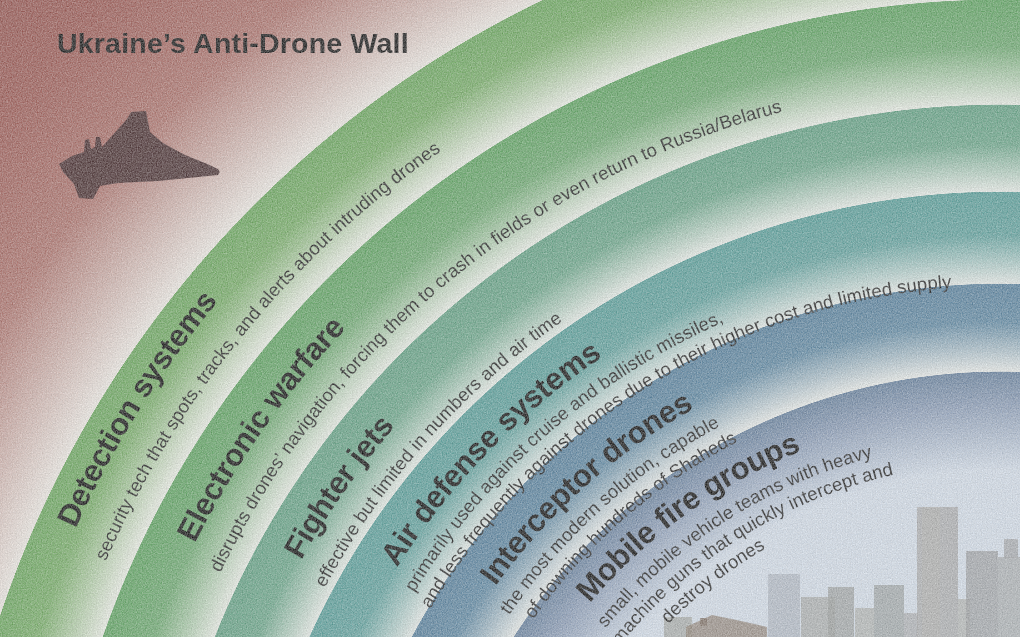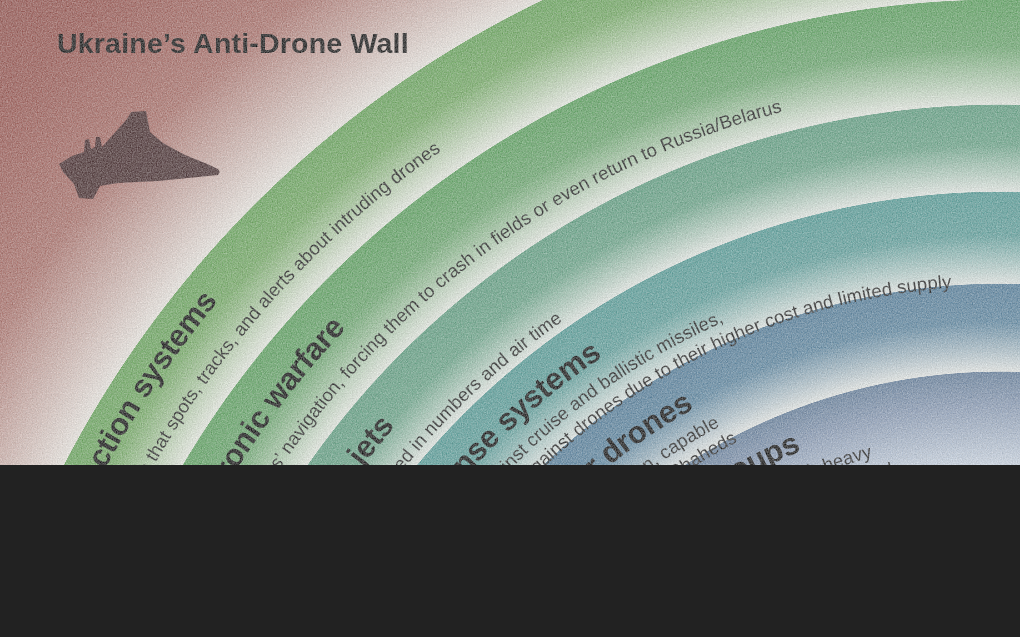--- a/index.html
+++ b/index.html
@@ -1,18 +1,18 @@
 <!DOCTYPE html>
 <html><head>
 <meta charset="utf-8">
 <style>
   html,body{margin:0;padding:0;background:#222;}
   .stage{
     position:relative;
-    width:1020px;height:465px;
+    width:1020px;height:637px;
     overflow:hidden;
     font-family:"Liberation Sans", sans-serif;
   }
   svg{display:block;}
   .band-title{
     font-family:"Liberation Sans", sans-serif;
     font-weight:bold;
     font-size:31px;
     letter-spacing:-0.3px;
     fill:#0b0b0b;

